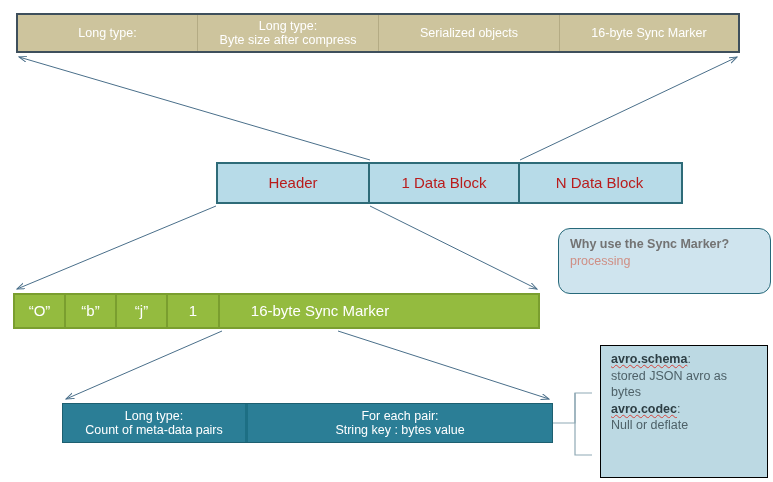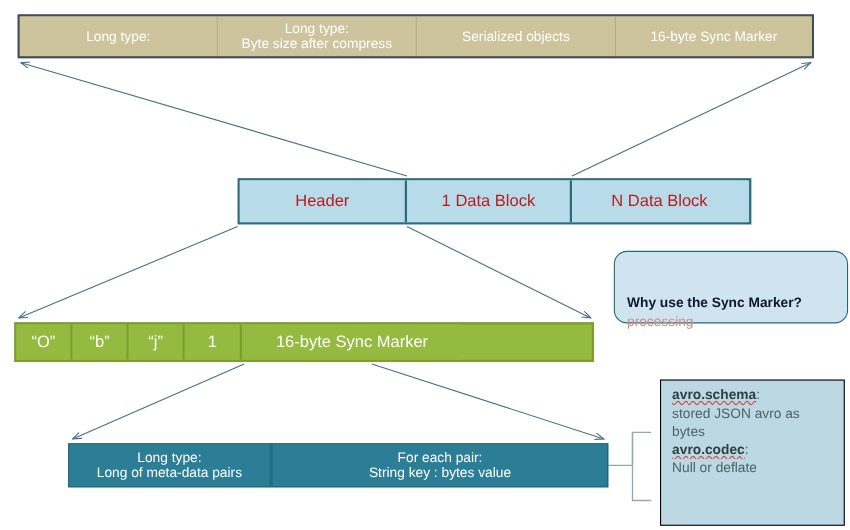--- a/index.html
+++ b/index.html
@@ -114,21 +114,21 @@
     left: 558px; top: 228px; width: 213px; height: 66px;
     box-sizing: border-box;
     background: #cfe4ee;
     border: 1px solid #27697a;
     border-radius: 12px;
     padding: 7px 11px 0 11px;
     color: #cf8f85;
     font-size: 12.5px;
     line-height: 1.35;
   }
-  #sync-note .t { font-weight: bold; color: #0f172a; margin-top: 31px; }
+  #sync-note .t { font-weight: bold; color: #737373; }
 
   
   #avro-note {
     position: absolute;
     left: 600px; top: 345px; width: 168px; height: 133px;
     box-sizing: border-box;
     background: #bcd9e3;
     border: 1px solid #000000;
     padding: 5px 8px 0 10px;
     color: #4e6168;
@@ -212,21 +212,21 @@
       <span class="ln">1</span>
     </div>
     <div class="seg" style="width:200px">
       <span class="ln">16-byte Sync Marker</span>
     </div>
   </div>
 
   <div class="bar" id="metadata-detail-bar">
     <div class="seg" style="width:185px">
       <span class="ln">Long type:</span>
-      <span class="ln">Long of meta-data pairs</span>
+      <span class="ln">Count of meta-data pairs</span>
     </div>
     <div class="seg" style="width:304px">
       <span class="ln">For each pair:</span>
       <span class="ln">String key :  bytes value</span>
     </div>
   </div>
 
   <div id="sync-note">
     <div class="t">Why use the Sync Marker?</div>
     <div>processing</div>

